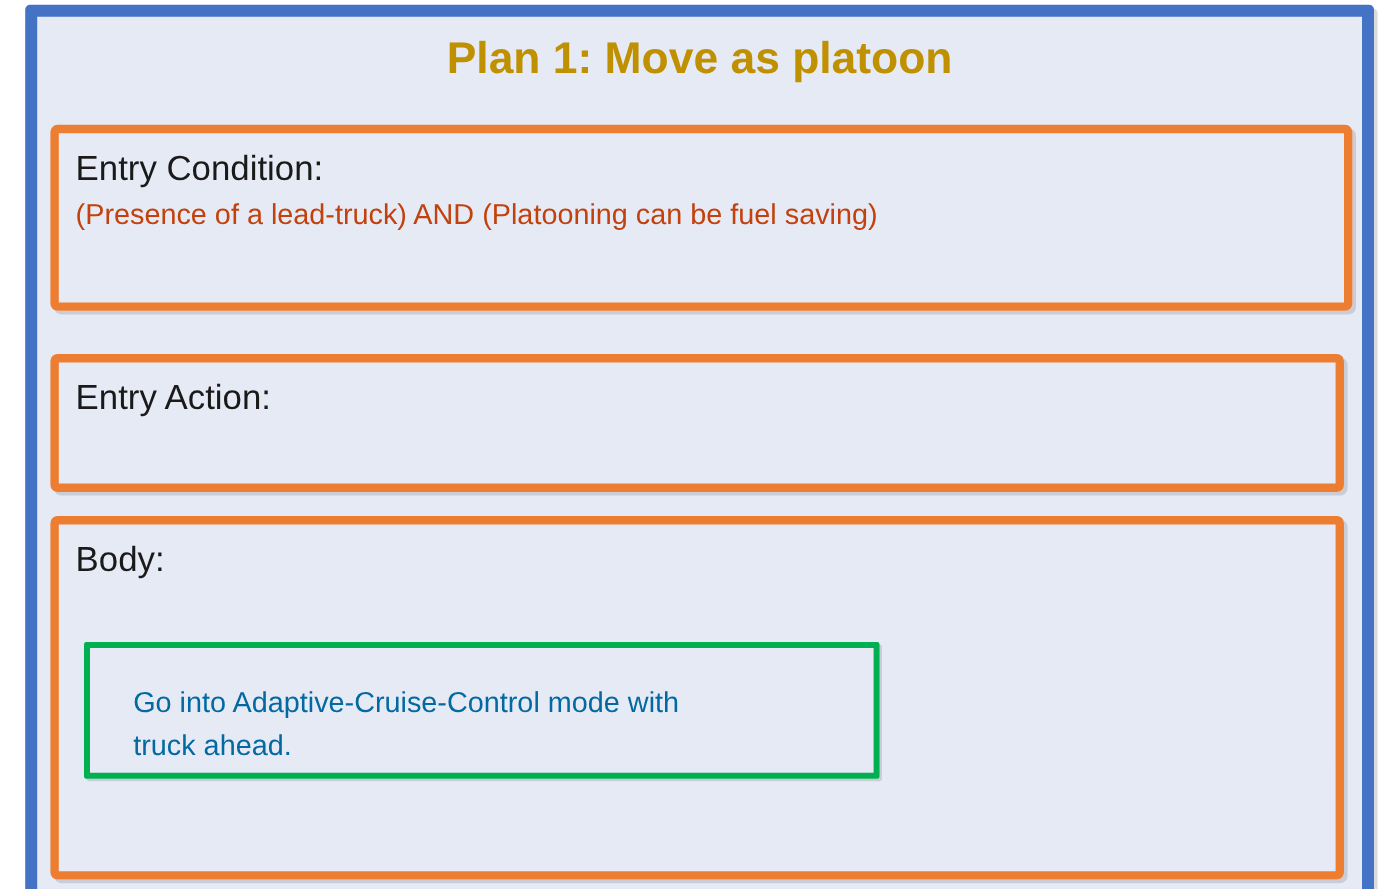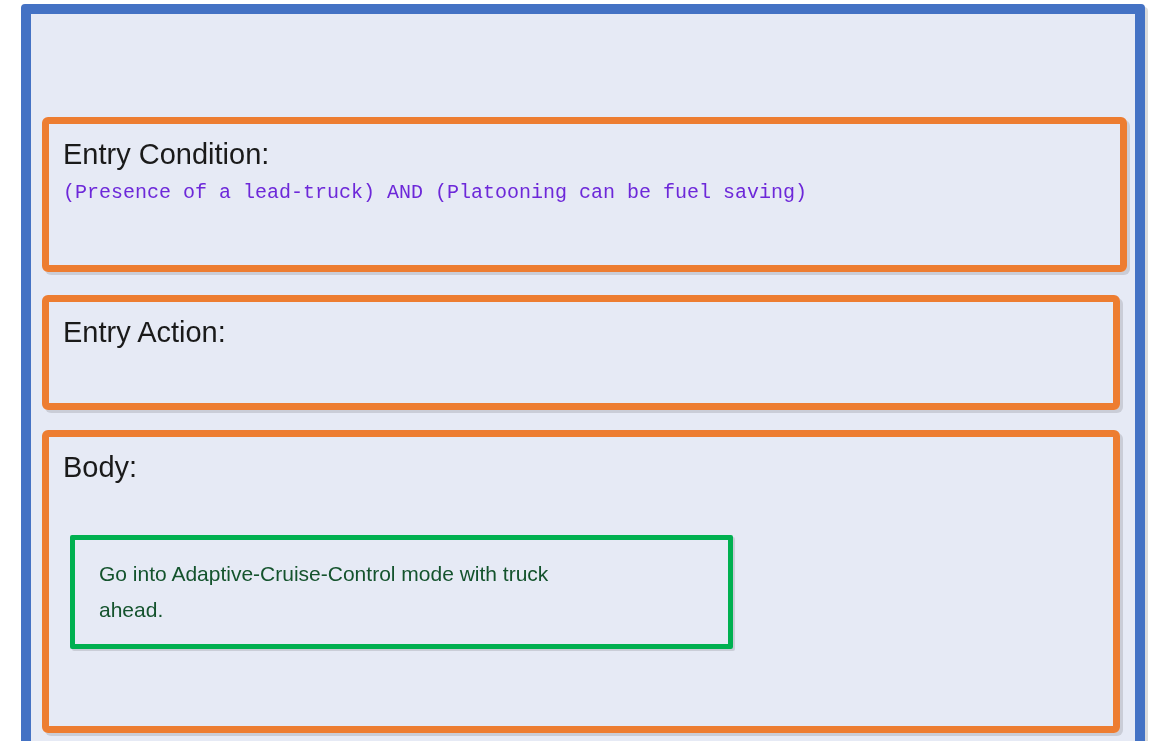--- a/index.html
+++ b/index.html
@@ -40,62 +40,62 @@
   }
   .obox {
     position: absolute;
     border: 7px solid var(--box-orange, #ED7D31);
     border-radius: 6px;
     box-shadow: 3px 3px 0 rgba(0,0,0,0.12);
     box-sizing: content-box;
     padding: 10px 14px;
     color: #111111;
   }
-  .box1 { left: 42px; top: 117px; width: 1043px; height: 121px; }
+  .box1 { left: 42px; top: 104px; width: 1043px; height: 121px; }
   .box2 { left: 42px; top: 295px; width: 1036px; height: 81px;  }
   .box3 { left: 42px; top: 430px; width: 1036px; height: 269px; }
   .heading {
     font-size: 29px;
     line-height: 40px;
     color: #1a1a1a;
   }
   .btext {
-    font-size: 20px;
+    font-size: 24px;
     line-height: 34px;
     margin-top: 2px;
-    color: #6d28d9;
-    font-family: Liberation Mono, monospace;
+    color: #c2410c;
   }
   .green-box {
     position: absolute;
     left: 21px;
     top: 98px;
     width: 633px;
     height: 92px;
     border: 5px solid var(--inner-green, #00B050);
     border-radius: 2px;
     box-shadow: 2px 2px 0 rgba(0,0,0,0.12);
     padding: 12px 0 0 20px;
     box-sizing: content-box;
   }
   .gtext {
-    margin: 4px;
+    margin: 16px;
     max-width: 465px;
-    font-size: 21px;
+    font-size: 24px;
     line-height: 36px;
-    color: #14532d;
+    color: #0369a1;
   }
 </style>
 </head>
 <body>
 
 <div class="page">
 
   <div class="frame"></div>
 
+  <div class="title">Plan 1: Move as platoon</div>
 
   <section class="obox box1">
     <div class="heading">Entry Condition:</div>
     <div class="btext">(Presence of a lead-truck) AND (Platooning can be fuel saving)</div>
   </section>
 
   <section class="obox box2">
     <div class="heading">Entry Action:</div>
   </section>
 

